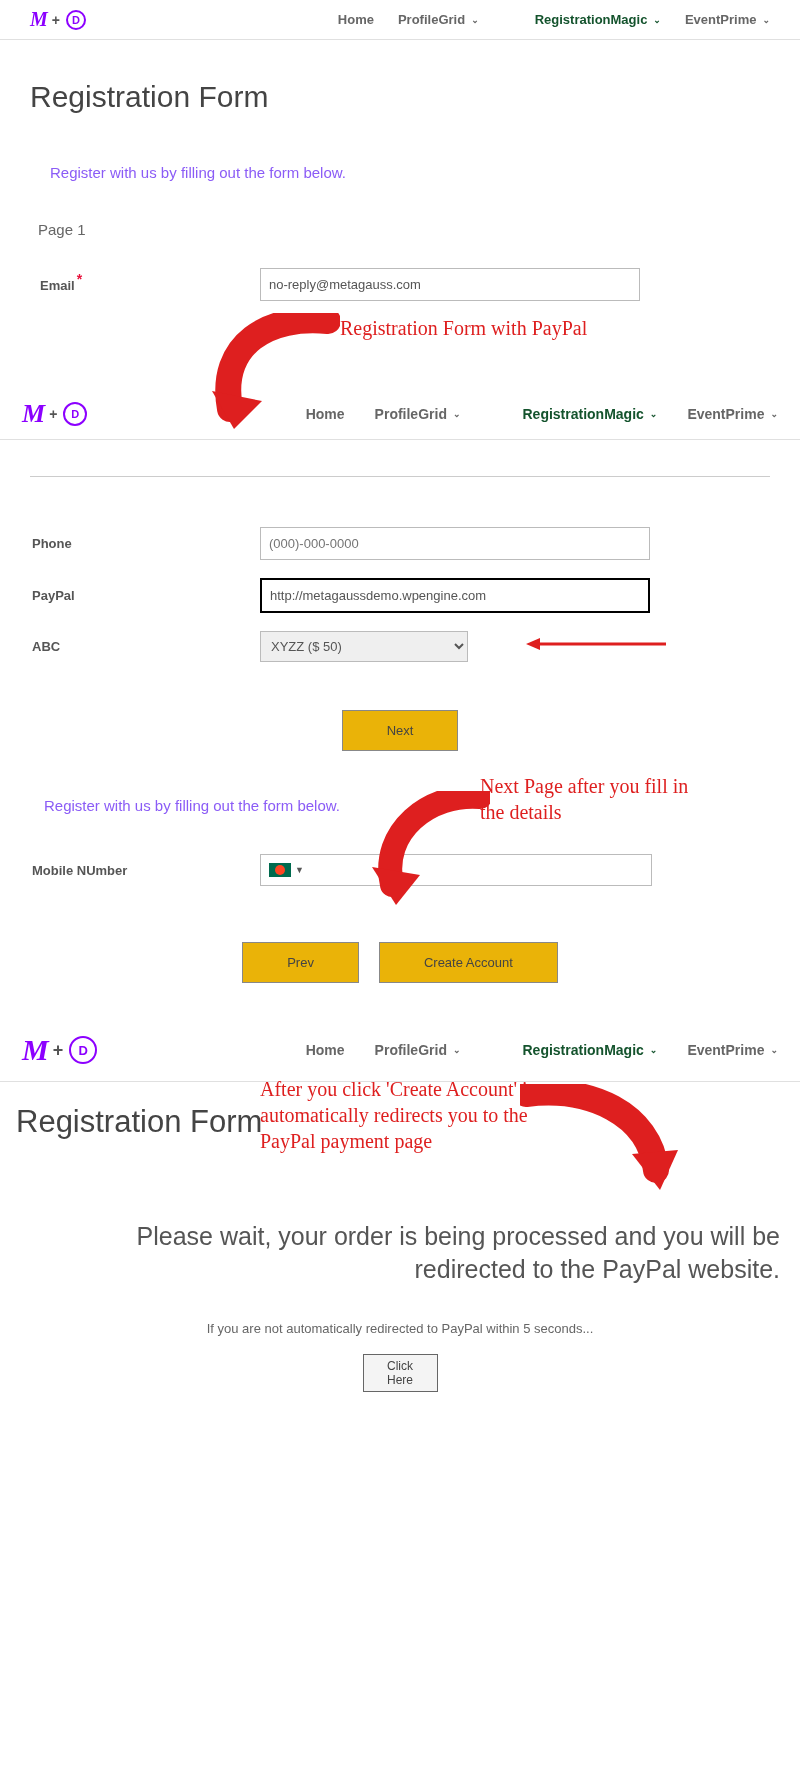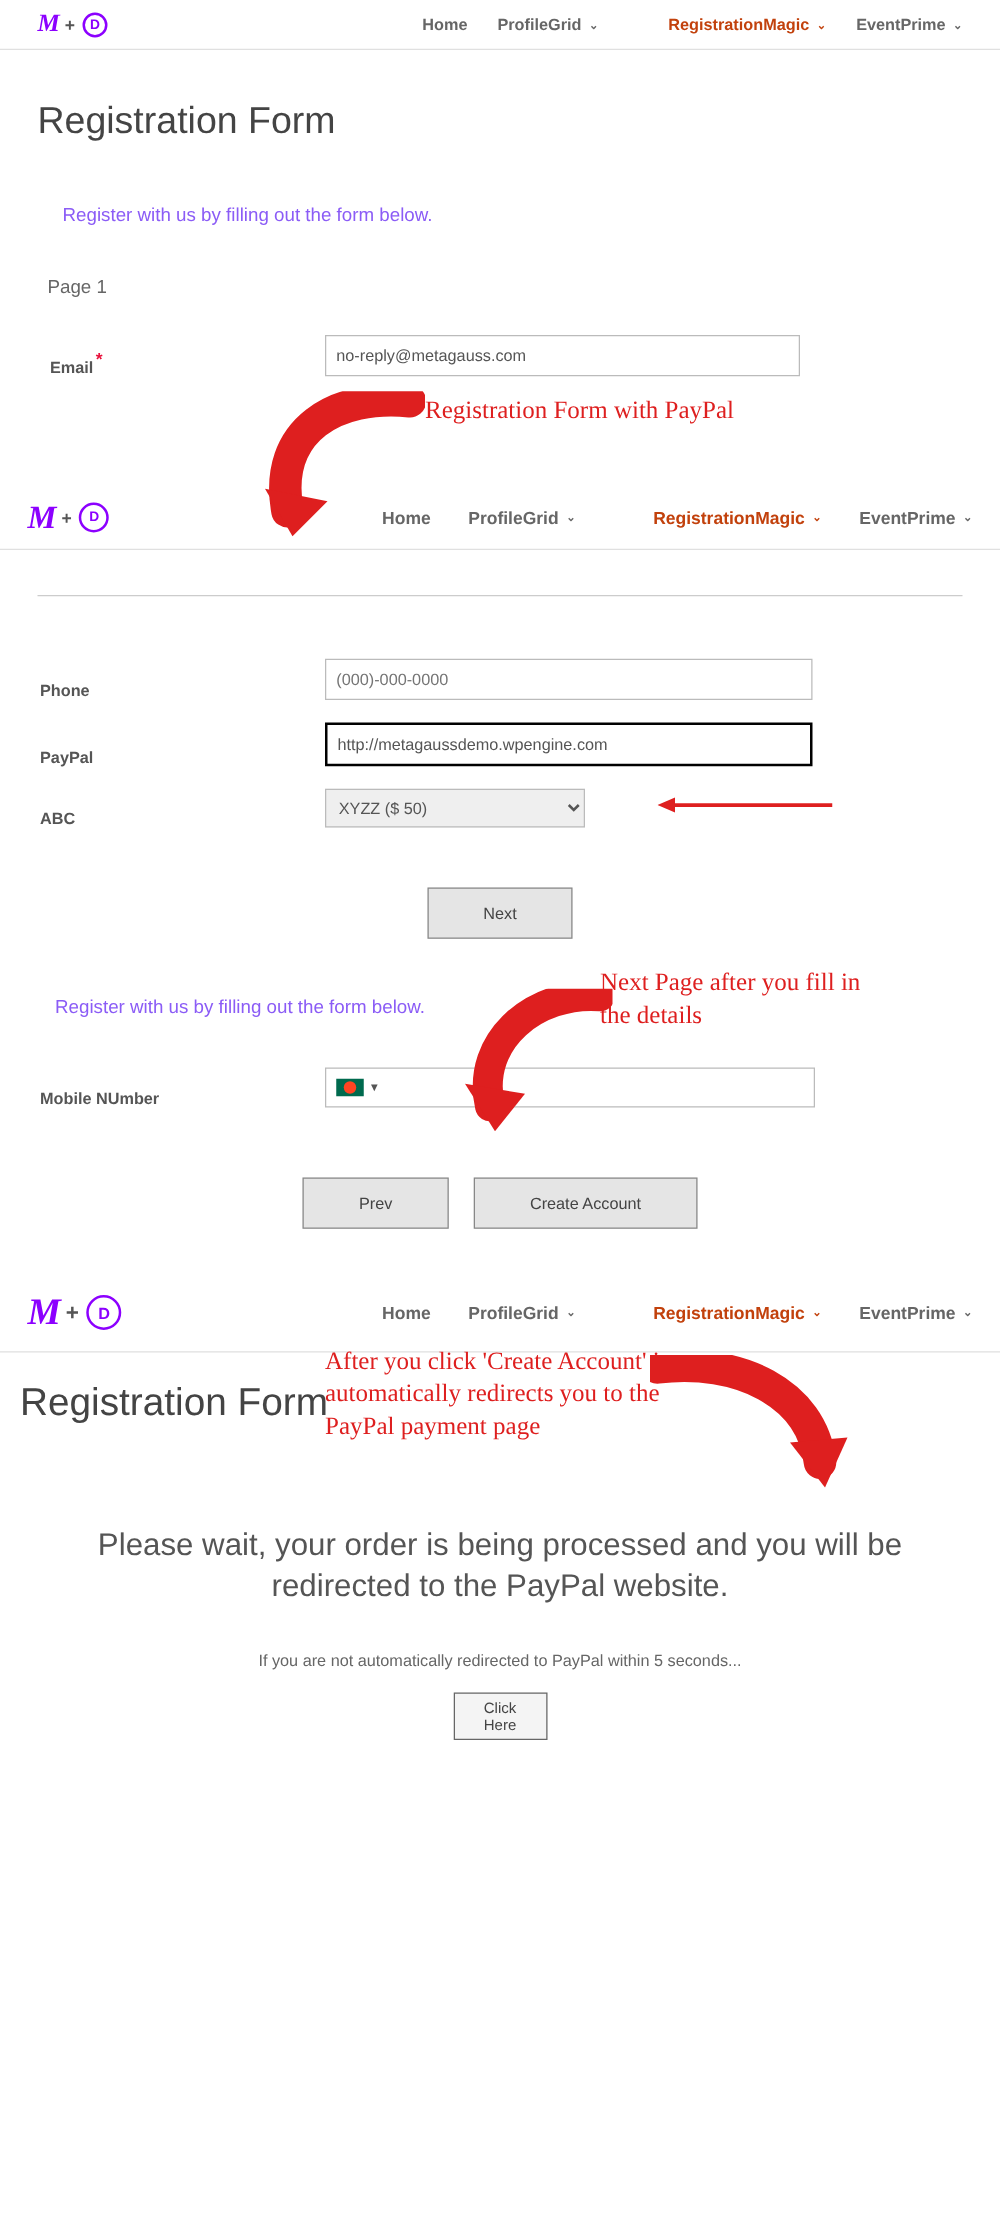--- a/index.html
+++ b/index.html
@@ -45,42 +45,42 @@
   .logo-d::after { content:'D'; font-weight:700; font-size:11px; color:#8c00ff; }
   .navlinks {
     display: flex;
     align-items: center;
     gap: 24px;
     font-size: 13px;
     font-weight: 600;
     color: #666;
   }
   .navlinks .item { display: inline-flex; align-items:center; gap:4px; cursor:pointer; }
-  .navlinks .item.active { color: #c2410c; padding-left: 32px; }
+  .navlinks .item.active { color: #14532d; padding-left: 32px; }
   .chev { font-size:9px; margin-left:2px; }
   .container { padding: 0 30px; }
   .page-title {
     font-size: 30px;
     font-weight: 500;
     color: #444;
     margin: 40px 0 50px 0;
   }
   .intro {
     font-size: 15px;
     color: #8b5cf6;
     margin: 0 0 40px 20px;
   }
   .pagelabel {
     font-size: 15px;
     color: #666;
     margin: 0 0 30px 8px;
   }
   .field-row {
     display: flex;
-    align-items: flex-end;
+    align-items: center;
     margin-bottom: 18px;
   }
   .field-row .lbl {
     width: 230px;
     font-size: 13px;
     font-weight: 700;
     color: #555;
     padding-left: 10px;
   }
   .req { color: #e8113c; font-size: 14px; font-weight:700; position:relative; top:-6px; left:2px;}
@@ -128,21 +128,21 @@
   .sec2 .field-row input[type=text]{ max-width:390px; }
   .sel-arrow {
     position: relative;
   }
   .red-arrow-right {
     position:absolute; left: 496px; top: 4px;
   }
   .btn {
     display:inline-block;
     padding: 12px 44px;
-    background: #e5e5e5;
+    background: #eab308;
     border: 1px solid #888;
     font-size: 13px;
     color:#444;
     font-weight:500;
     cursor:pointer;
   }
   .btn-center { text-align:center; margin: 48px 0 46px; }
   .annot2-wrap { position:relative; }
   .annot2 { position:absolute; left:450px; top:-24px; width:230px;}
   .arrow2 { position:absolute; left:340px; top:-6px; }
@@ -171,21 +171,21 @@
   .logo3 .logo-d { width:28px;height:28px; border-width:2.5px;}
   .logo3 .logo-d::after{font-size:13px;}
   .sec3 .page-title2 {
     font-size: 31px; font-weight:500; color:#444;
     margin: 22px 0 0 16px;
   }
   .annot3-wrap{position:relative;}
   .annot3{position:absolute; left:260px; top:-64px; width:300px;}
   .arrow3{position:absolute; left:520px; top:-56px;}
   .wait-msg{
-    font-size:25px; color:#555; text-align:center; font-weight:500;
+    font-size:25px; color:#555; text-align:right; font-weight:500;
     line-height:1.3; margin: 10px 20px 36px;
   }
   .redirect-hint{ text-align:center; font-size:13px; color:#666; margin-bottom:18px;}
   .click-here{
     display:block; width:75px; margin:0 auto 30px; text-align:center;
     padding:4px 12px; border:1px solid #666; font-size:12px; background:#f4f4f4; color:#444; cursor:pointer;
   }
 </style>
 </head>
 <body>

